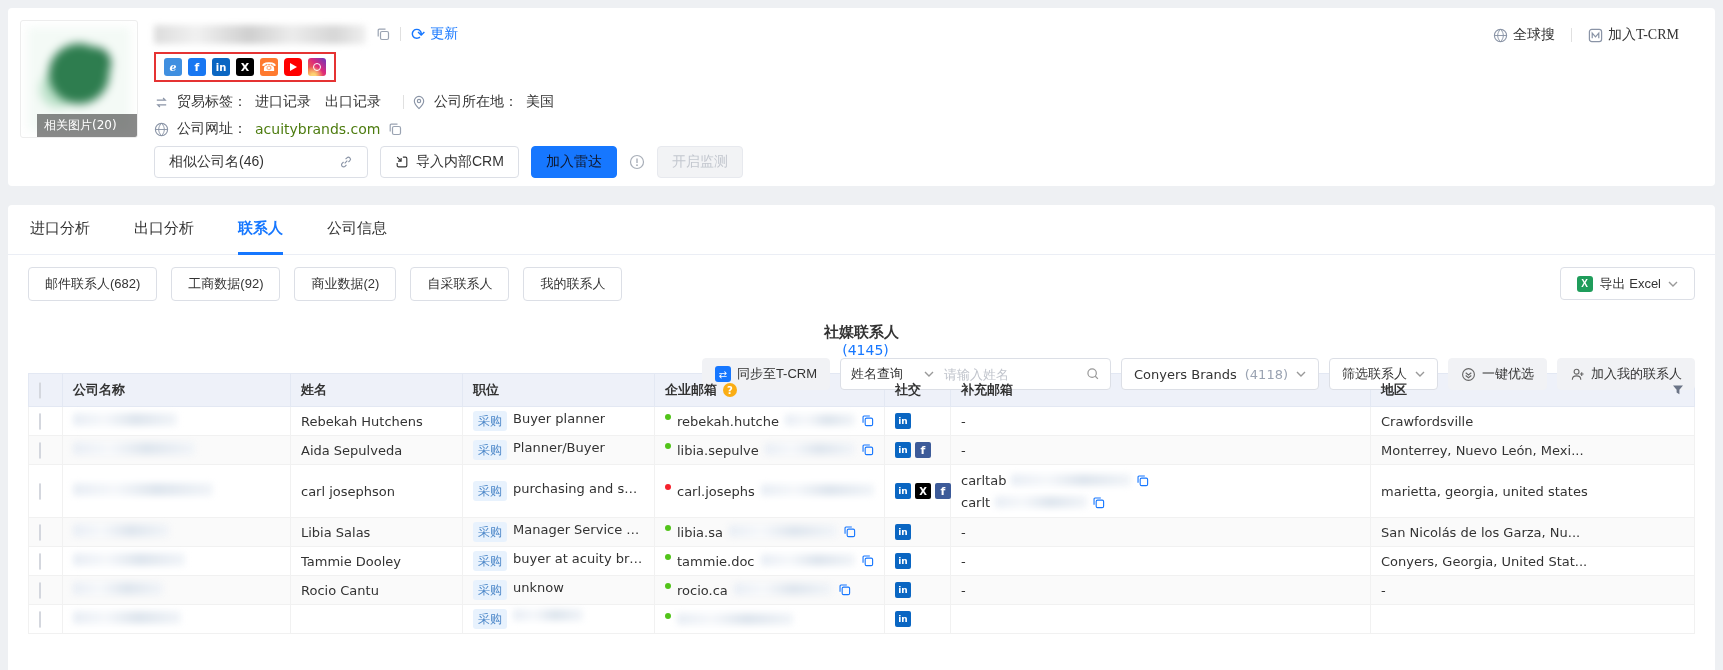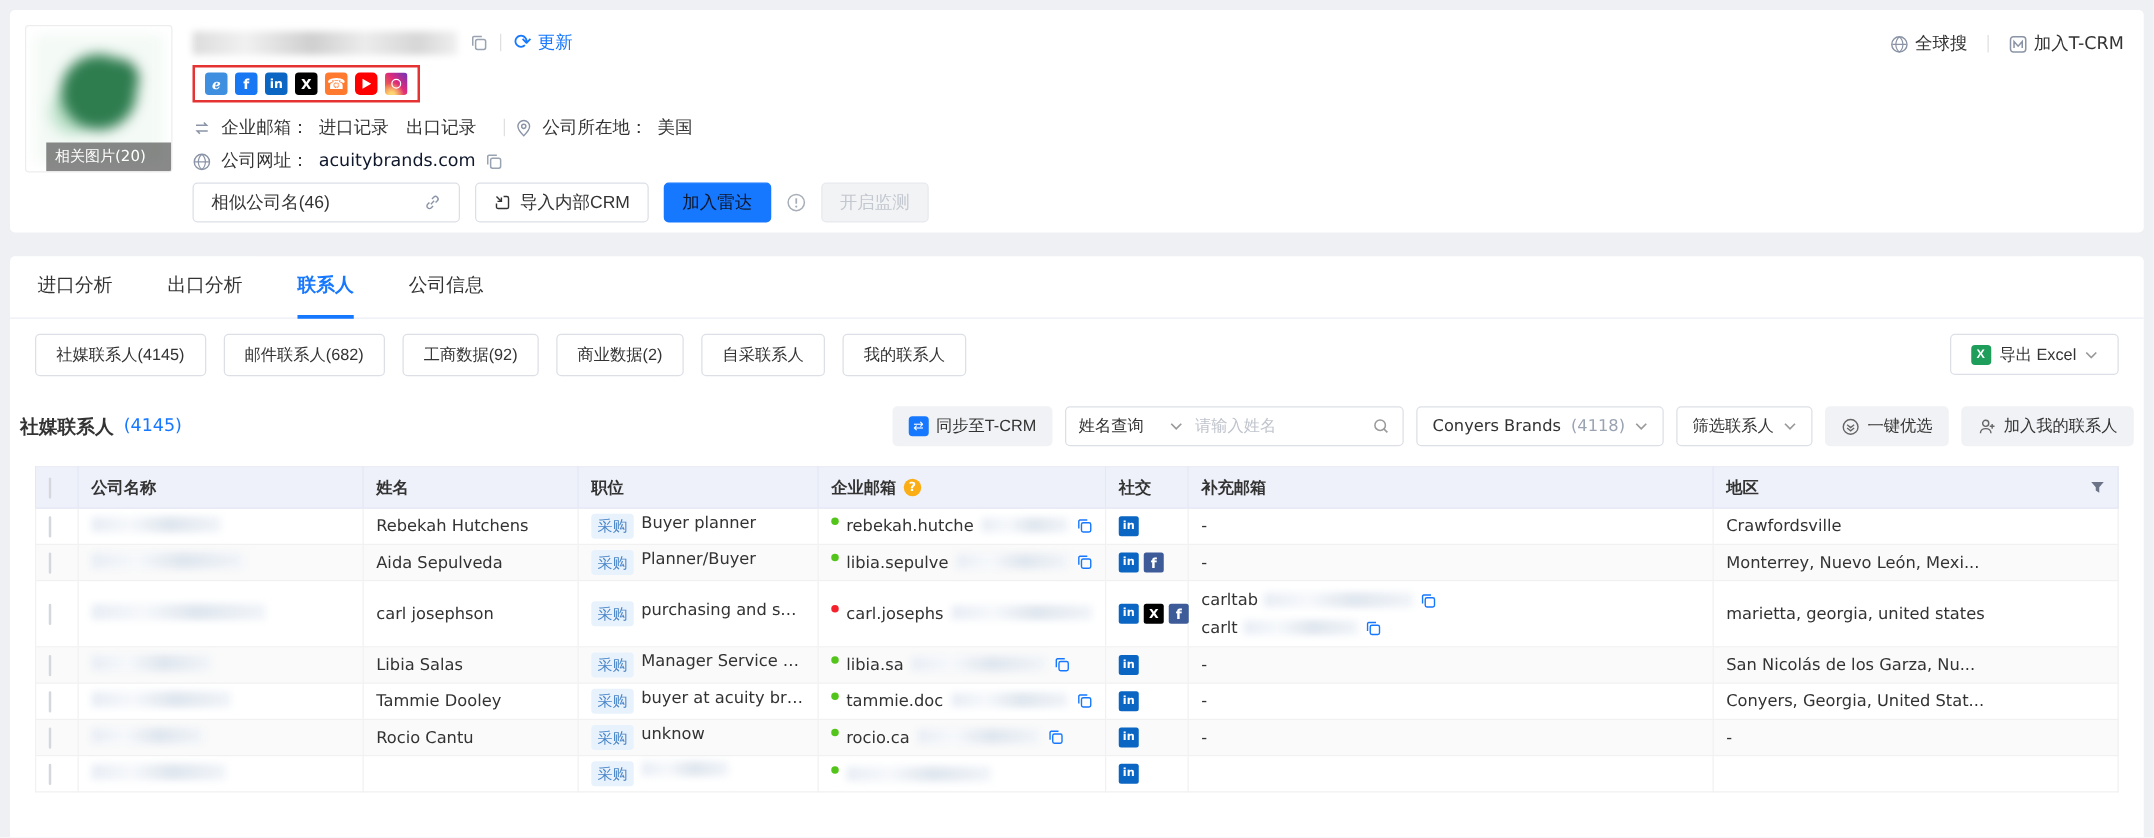--- a/index.html
+++ b/index.html
@@ -4,21 +4,21 @@
 <style>
   * { margin:0; padding:0; box-sizing:border-box; }
   html,body { width:1723px; height:670px; overflow:hidden; }
   body { font-family:"DejaVu Sans","Liberation Sans",sans-serif; font-size:14px; color:#333; background:#eef0f3; }
   .page { position:relative; width:1723px; height:670px; }
   .card { position:absolute; background:#fff; border-radius:4px; }
   .card-top { left:8px; top:8px; width:1707px; height:178px; }
   .card-main { left:8px; top:205px; width:1707px; height:465px; border-radius:4px 4px 0 0; overflow:hidden; }
 
   
-  .topright { position:absolute; right:16px; top:18px; display:flex; align-items:center; gap:16px; color:#333; }
+  .topright { position:absolute; right:36px; top:18px; display:flex; align-items:center; gap:16px; color:#333;font-family:Liberation Serif, serif; }
   .tr-link { display:flex; align-items:center; gap:5px; cursor:pointer; }
   .vdiv { width:1px; height:14px; background:#e0e0e0; display:inline-block; }
 
   
   .logo-box { position:absolute; left:12px; top:12px; width:118px; height:118px; border:1px solid #ededed; border-radius:3px; overflow:hidden; background:#fff; }
   .logo-blur { position:absolute; inset:6px; background:
       radial-gradient(circle at 50% 45%, #2e7d4f 0 38%, transparent 40%),
       radial-gradient(circle at 48% 50%, #9fd3b4 0 22%, transparent 24%),
       radial-gradient(circle at 30% 60%, #bfe3cc 0 18%, transparent 20%),
       radial-gradient(circle at 65% 35%, #1d6b3f 0 16%, transparent 18%),
@@ -42,21 +42,21 @@
   .sic-x  { background:#000; }
   .sic-ph { background:#ff7a2f; font-size:12px; }
   .sic-yt { background:#f00; border-radius:4px; }
   .sic-yt .play { width:0; height:0; border-left:7px solid #fff; border-top:4.5px solid transparent; border-bottom:4.5px solid transparent; }
   .sic-ig { background:radial-gradient(circle at 30% 100%, #fed373 0 10%, transparent 45%), linear-gradient(45deg,#f58529,#dd2a7b 55%,#8134af 90%); }
   .sic-ig .lens { width:8px; height:8px; border:1.6px solid #fff; border-radius:50%; }
   .meta-row { display:flex; align-items:center; gap:8px; margin-top:9px; color:#333; }
   .meta-icon { color:#8a94a6; display:flex; }
   .meta-label { color:#333; }
   .trade-tag { margin-right:14px; cursor:pointer; }
-  .site-link { color:#0f172a; text-decoration:none; cursor:pointer; }
+  .site-link { color:#4d7c0f; text-decoration:none; cursor:pointer; }
   .copy-i { color:#9aa3b2; display:flex; cursor:pointer; }
   .copy-i.blue { color:#1677ff; }
 
   
   .actions { position:absolute; left:146px; top:138px; display:flex; align-items:center; gap:12px; }
   .btn { height:32px; border:1px solid #dcdfe6; border-radius:4px; background:#fff; display:flex; align-items:center; gap:7px; padding:0 14px; font-size:14px; color:#333; cursor:pointer; }
   .btn-similar { width:214px; justify-content:space-between; }
   .btn-primary { background:#1677ff; border-color:#1677ff; color:#0f172a; }
   .btn-disabled { background:#f2f3f5; border-color:#e7e9ee; color:#c3c7cf; cursor:default;justify-content:center; }
   .info-circ { display:flex; }
@@ -66,21 +66,21 @@
   .tab { display:flex; align-items:center; font-size:15px; cursor:pointer; border-bottom:3px solid transparent; margin-bottom:-1px; }
   .tab.active { color:#1677ff; font-weight:bold; border-bottom-color:#1677ff; }
 
   
   .chip-row { position:relative; margin:12px 20px 0; height:34px; display:flex; align-items:center; gap:14px; }
   .chip { border:1px solid #dcdfe6; border-radius:4px; background:#fff; padding:7px 16px; font-size:13px; color:#333; cursor:pointer; }
   .export-btn { position:absolute; right:0; top:0; height:33px; }
   .xlsx { width:16px; height:16px; background:#1f9d5b; border-radius:3px; color:#fff; font-size:10px; font-weight:bold; display:flex; align-items:center; justify-content:center; }
 
   
-  .section-row { margin:22px 8px 0; display:flex; align-items:center; height:36px; }
+  .section-row { margin:22px 20px 0; display:flex; align-items:center; height:36px;flex-direction:column; }
   .sec-title { font-size:15px; font-weight:bold; }
   .sec-count { color:#1677ff; margin-left:8px; font-size:14px; }
   .controls { margin-left:auto; display:flex; align-items:center; gap:10px; }
   .cbtn { height:32px; border-radius:4px; display:flex; align-items:center; gap:6px; padding:0 12px; font-size:13px; color:#333; cursor:pointer; background:#f1f2f5; border:1px solid #f1f2f5; }
   .sync-ic { width:16px; height:16px; border-radius:3px; background:#1677ff; color:#fff; font-size:10px; display:flex; align-items:center; justify-content:center; }
   .search-group { height:32px; border:1px solid #dcdfe6; border-radius:4px; display:flex; align-items:center; background:#fff; }
   .sg-select { display:flex; align-items:center; gap:21px; padding:0 10px; font-size:13px; cursor:pointer; }
   .sg-input { border:none; outline:none; width:138px; font-size:13px; color:#333; font-family:inherit; }
   .sg-input::placeholder { color:#c0c4cc; }
   .sg-search { padding:0 10px 0 4px; display:flex; color:#999; cursor:pointer; }
@@ -172,21 +172,21 @@
             <span class="lens"></span>
           </span>
         </div>
 
       <div class="meta-row">
         <span class="meta-icon">
           <svg width="15" height="15" viewBox="0 0 16 16">
               <path d="M3 5.5h9l-2.3-2.3M13 10.5H4l2.3 2.3" fill="none" stroke="#8a94a6" stroke-width="1.3"></path>
             </svg>
         </span>
-        <span class="meta-label">企业邮箱：</span>
+        <span class="meta-label">贸易标签：</span>
         <span><span class="trade-tag">进口记录</span><span class="trade-tag">出口记录</span></span>
         <span class="vdiv"></span>
         <span class="meta-icon">
           <svg width="14" height="15" viewBox="0 0 14 16">
               <path d="M7 1.5a5 5 0 0 1 5 5c0 3.2-3.4 6.5-5 8-1.6-1.5-5-4.8-5-8a5 5 0 0 1 5-5z" fill="none" stroke="#8a94a6" stroke-width="1.2"></path>
               <circle cx="7" cy="6.5" r="1.8" fill="none" stroke="#8a94a6" stroke-width="1.2"></circle>
             </svg>
         </span>
         <span class="meta-label">公司所在地：</span>
         <span>美国</span>
@@ -246,21 +246,20 @@
 
   <div class="card card-main">
     <div class="tabs">
         <div class="tab">进口分析</div>
         <div class="tab">出口分析</div>
         <div class="tab active">联系人</div>
         <div class="tab">公司信息</div>
       </div>
 
     <div class="chip-row">
-      <button class="chip">社媒联系人(4145)</button>
         <button class="chip">邮件联系人(682)</button>
         <button class="chip">工商数据(92)</button>
         <button class="chip">商业数据(2)</button>
         <button class="chip">自采联系人</button>
         <button class="chip">我的联系人</button>
         <button class="chip export-btn btn" style="position:absolute;">
         <span class="xlsx">X</span>
         <span>导出 Excel</span>
         <svg width="10" height="6" viewBox="0 0 10 6">
             <path d="M1 1l4 4 4-4" fill="none" stroke="#999" stroke-width="1.4"></path>

